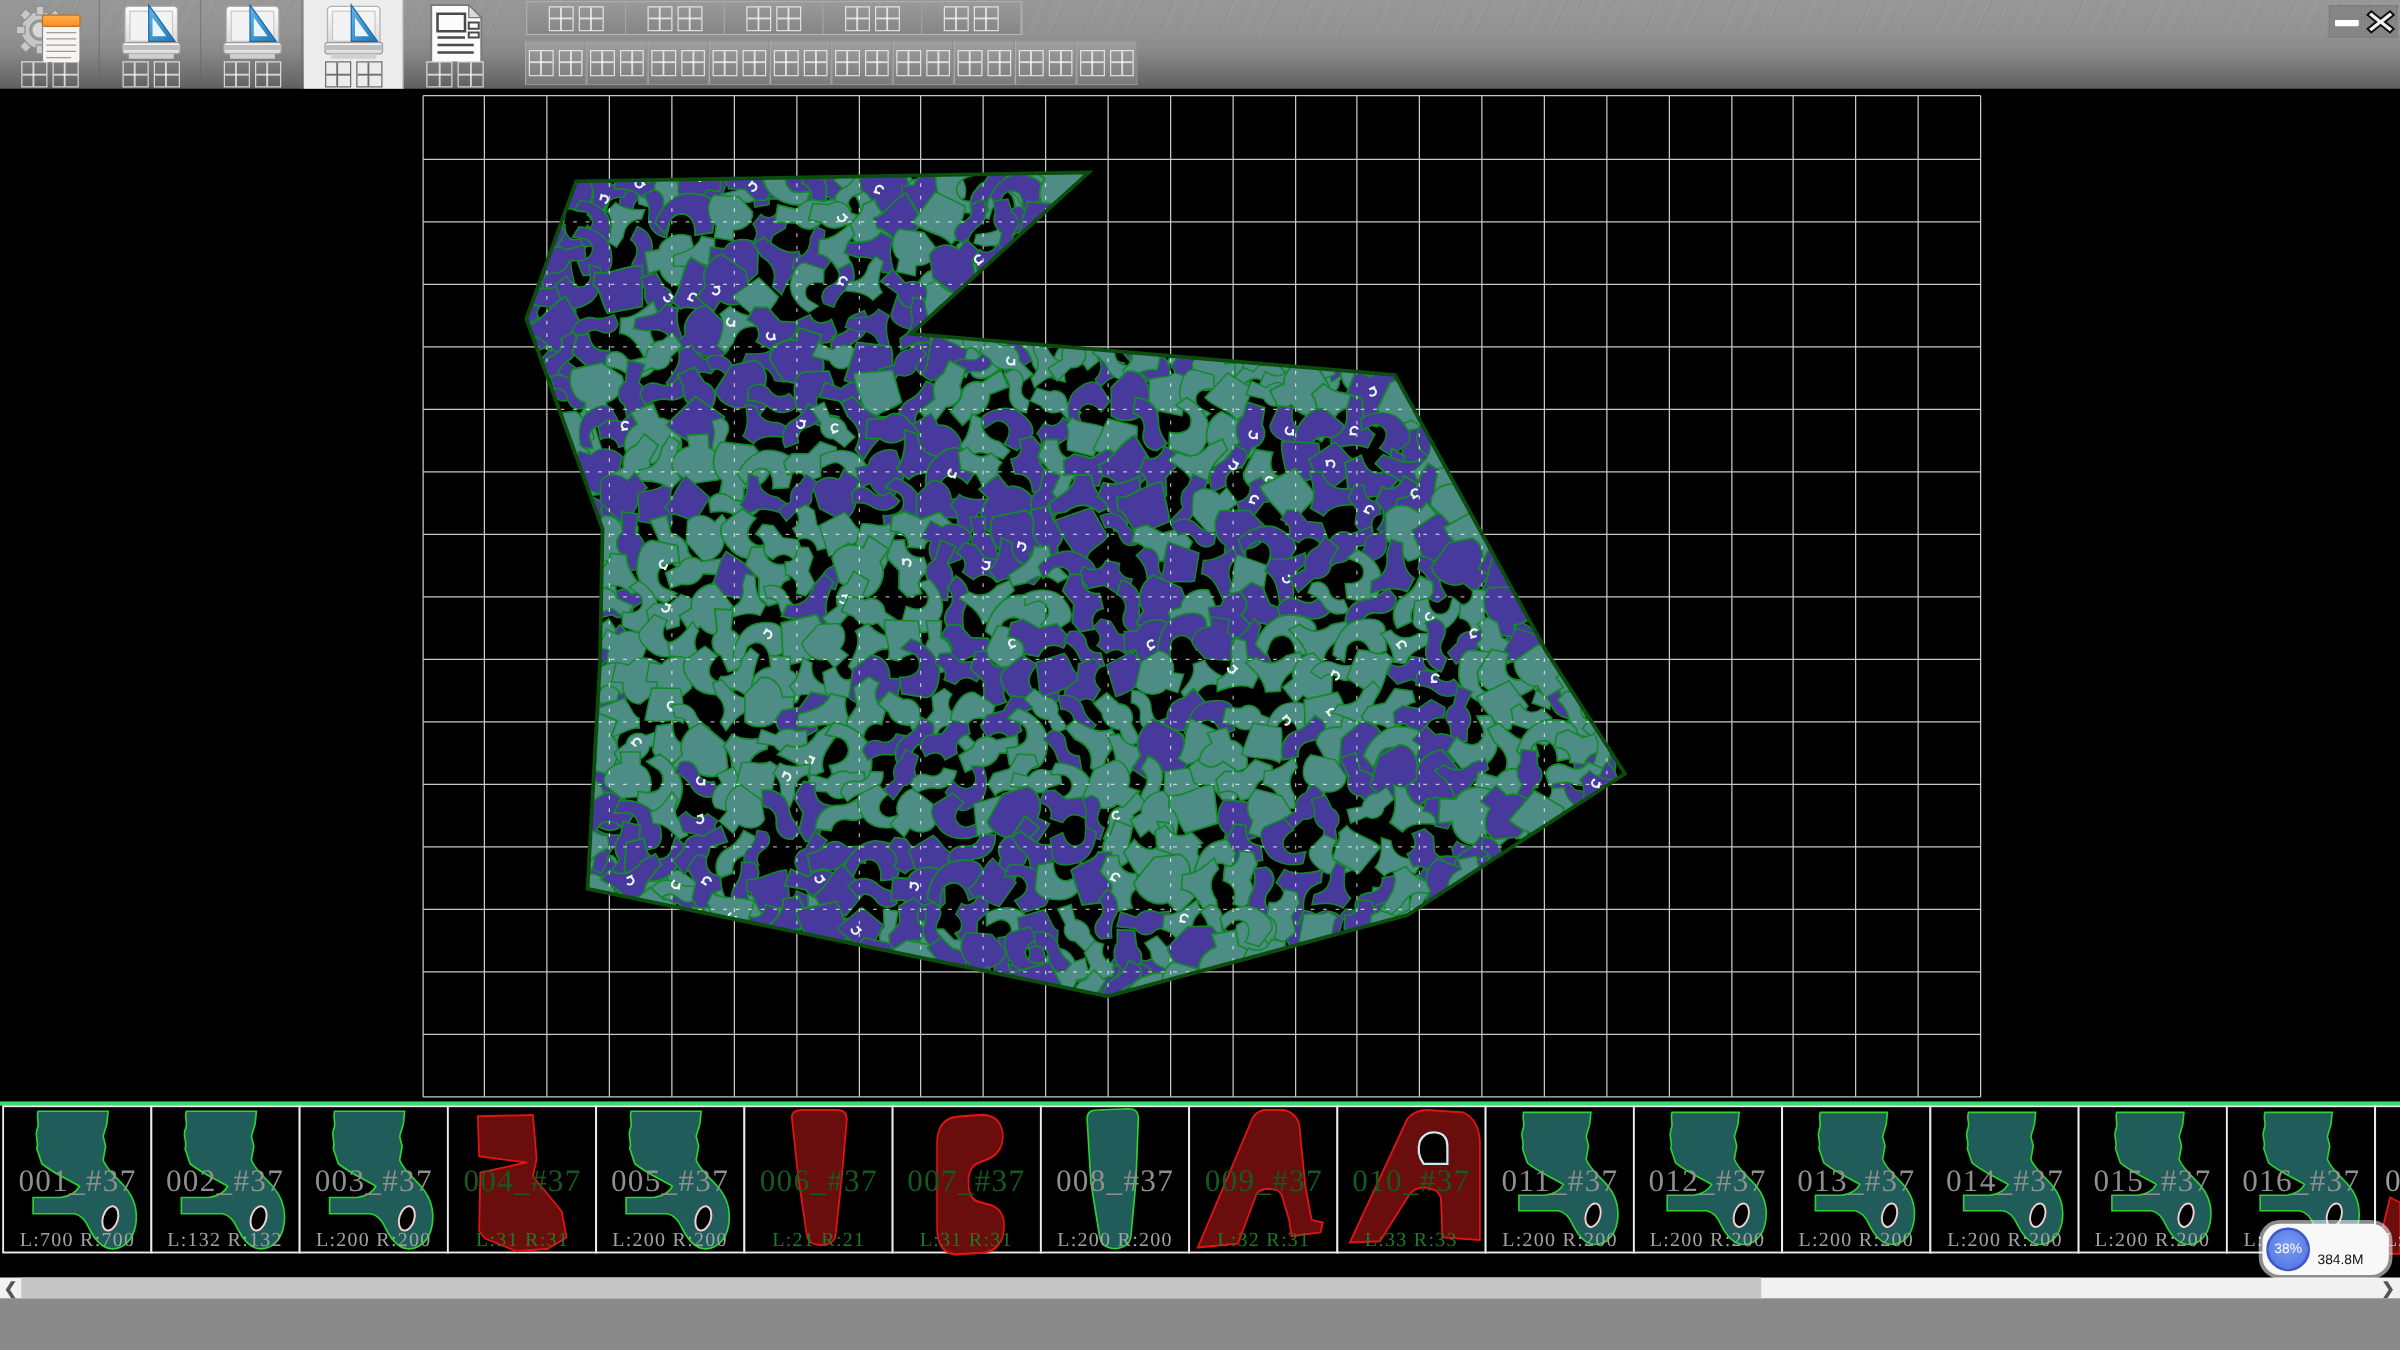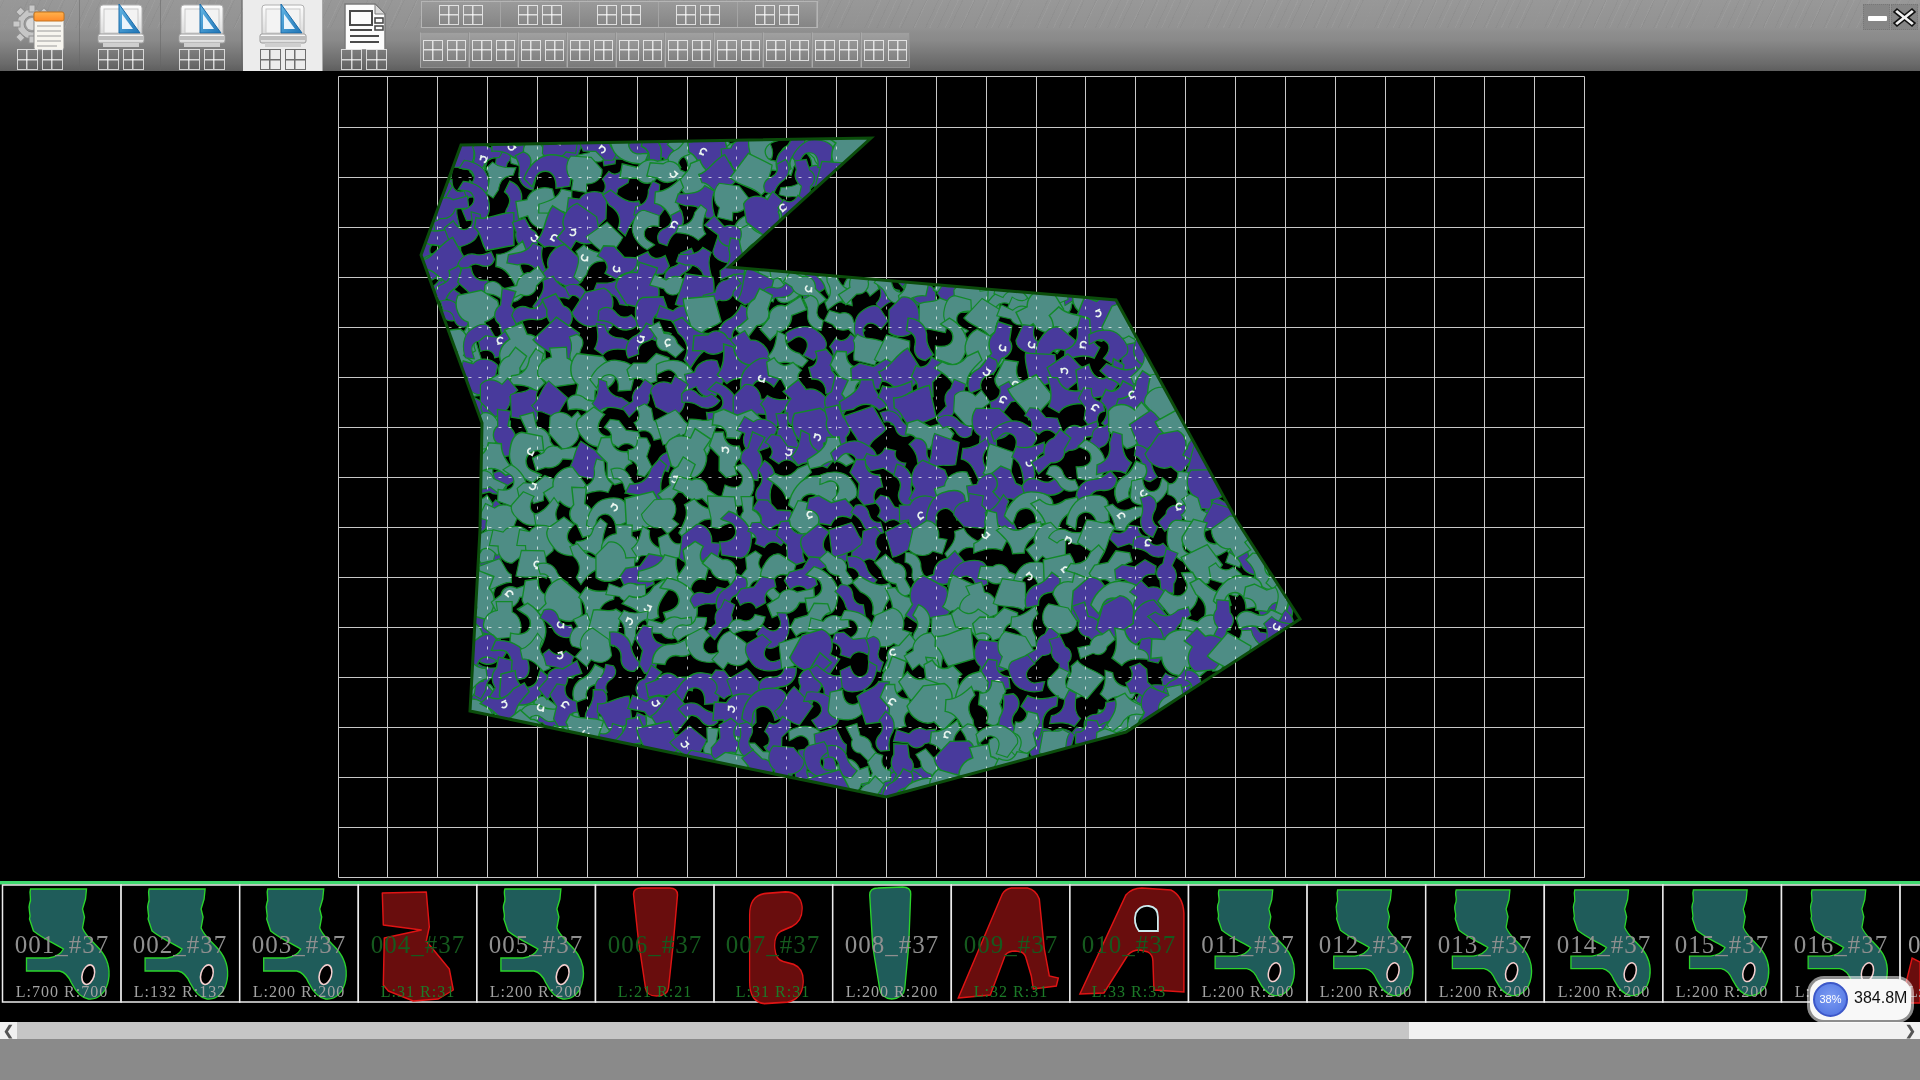--- a/index.html
+++ b/index.html
@@ -24,21 +24,21 @@
 #winbtns{position:absolute;right:2px;top:4px;z-index:7}
 .wb{display:inline-block;width:27px;height:26px;background:#868686;border:1px dotted #777;margin-left:1px;position:relative;vertical-align:top}
 #canvas{position:absolute;left:0;top:73px;width:1920px;height:808px;background:#000}
 #strip{position:absolute;left:0;top:881px;width:1920px;height:125px;background:#000}
 #sbar{position:absolute;left:0;top:1022px;width:1920px;height:17px;background:#f1f1f1}
 #sthumb{position:absolute;left:17px;top:0;width:1392px;height:17px;background:#c6c6c6}
 .sarr{position:absolute;top:0;width:17px;height:17px;color:#555;font-size:13px;line-height:17px;text-align:center;font-weight:bold}
 #graybar{position:absolute;left:0;top:1039px;width:1920px;height:41px;background:#8a8a8a}
 #pill{position:absolute;left:1810px;top:979px;width:101px;height:41px;background:#f8f8f8;border-radius:14px;box-shadow:0 0 0 3px rgba(255,255,255,.55);z-index:9}
 #pillc{position:absolute;left:3px;top:3px;width:35px;height:35px;border-radius:50%;background:radial-gradient(circle at 50% 42%,#7d9cf2 0%,#5f82e8 60%,#4a6ade 100%);border:2px solid #3c57c8;color:#fff;font-size:11px;line-height:31px;text-align:center}
-#pillt{position:absolute;left:44px;top:10px;font-size:16px;color:#111}
+#pillt{position:absolute;left:44px;top:23px;font-size:11px;color:#111}
 </style></head>
 <body>
 <div id="canvas"></div>
 <svg width="1920" height="1080" viewBox="0 0 1920 1080" style="position:absolute;left:0;top:0">
 <defs>
       <path id="a" d="M-18,-14 L4,-20 L20,-11 C24,-2 18,7 9,10 L12,19 L-5,22 L-7,11 C-16,9 -22,-3 -18,-14 Z" stroke="#128A28" stroke-width="1.3"></path>
       <path id="b" d="M-20,-5 L-9,-20 L3,-16 C-2,-7 -1,1 7,3 C14,5 17,-2 22,-5 L25,5 C16,14 2,18 -7,13 C-16,8 -22,2 -20,-5 Z" stroke="#128A28" stroke-width="1.3"></path>
       <path id="c" d="M-22,-3 L-15,-9 C-5,-4 2,-7 8,-15 L18,-20 L22,-12 C13,-3 7,4 9,13 L-2,16 C-5,7 -13,2 -22,-3 Z" stroke="#128A28" stroke-width="1.3"></path>
       <path id="d" d="M-5,-23 L8,-21 L5,-7 C11,-3 14,4 11,11 L13,21 L0,23 L-4,11 C-11,7 -11,-2 -5,-7 Z" stroke="#128A28" stroke-width="1.3"></path>
       <path id="e" d="M-16,-18 L13,-16 L16,9 C7,14 -1,12 -5,18 L-14,16 C-10,7 -18,-5 -16,-18 Z" stroke="#128A28" stroke-width="1.3"></path>

